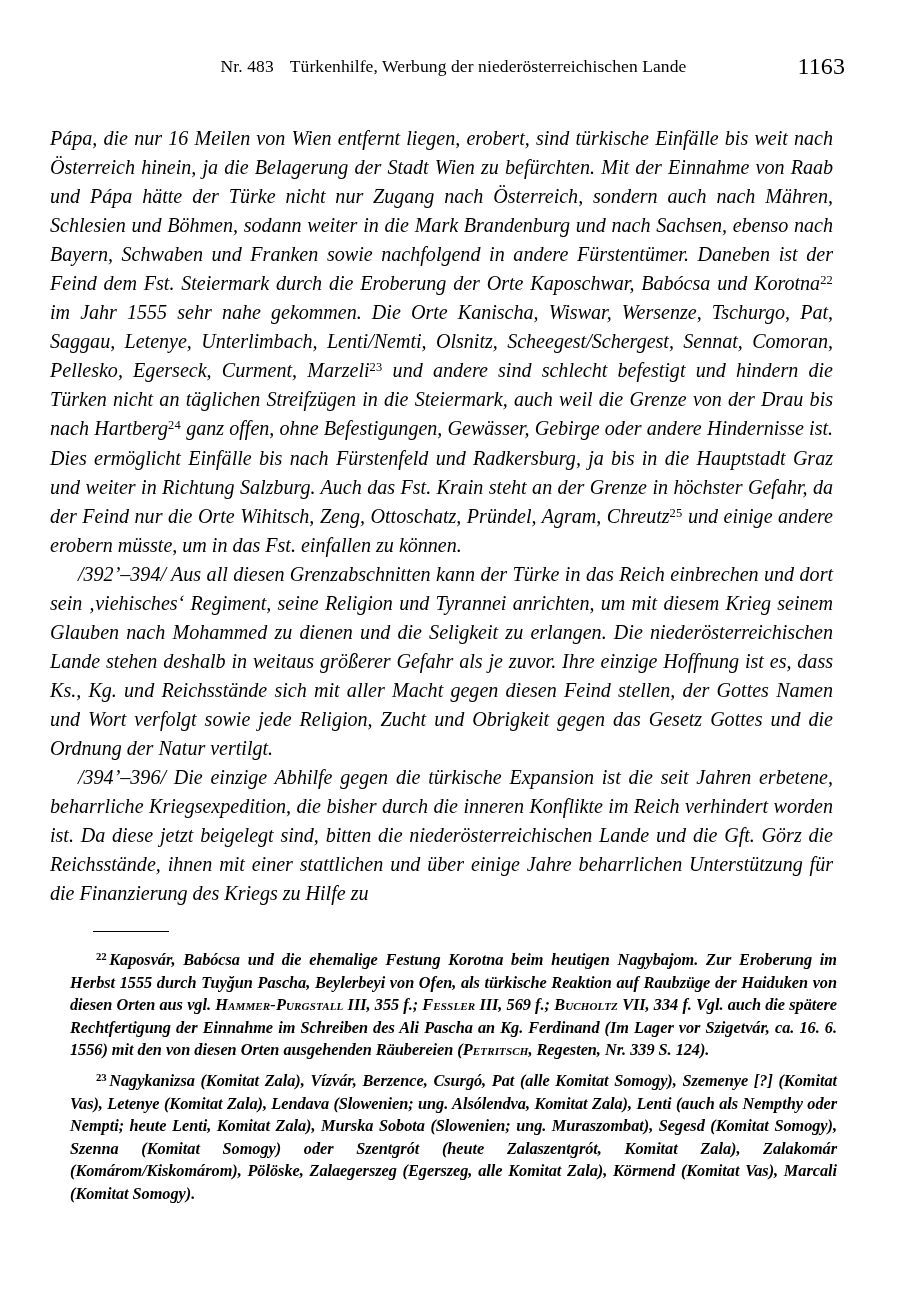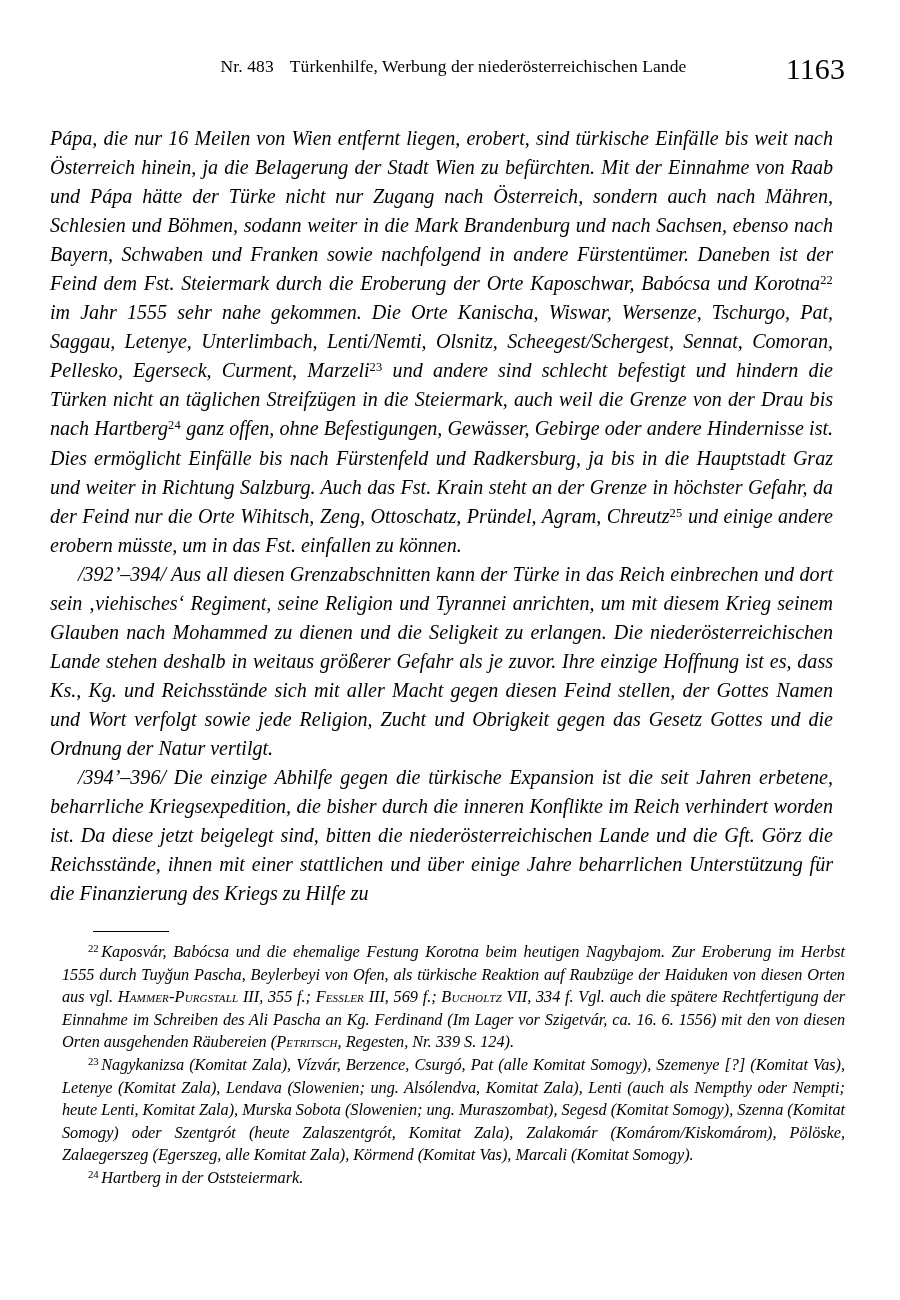--- a/index.html
+++ b/index.html
@@ -38,21 +38,21 @@
   .runhead-center {
     white-space: nowrap;
   }
   .runhead-center .nr {
     margin-right: 16px;
   }
   .runhead-folio {
     position: absolute;
     right: 0;
     top: -2px;
-    font-size: 30px;
+    font-size: 24px;
     line-height: 1;
   }
 
   
   .body-block {
     position: absolute;
     left: 50px;
     top: 124px;
     width: 783px;
   }
@@ -88,29 +88,30 @@
   }
 
   
   .footnotes {
     position: absolute;
     left: 62px;
     top: 941px;
     width: 783px;
   }
   .footnotes p {
-    margin: 0;
+    margin: 8px;
     font-style: italic;
     font-size: 16.3px;
     line-height: 22.6px;
     text-align: justify;
     text-justify: inter-word;
     hyphens: none;
     text-indent: 26px;
     letter-spacing: -0.03px;
+    font-weight: bold;
   }
   .footnotes sup.fnnum {
     font-style: normal;
     font-size: 0.66em;
     vertical-align: 0.5em;
     line-height: 0;
     margin-right: 2.5px;
   }
   .sc {
     font-variant: small-caps;
@@ -134,16 +135,15 @@
       <p>Pápa, die nur 16 Meilen von Wien entfernt liegen, erobert, sind türkische Einfälle bis weit nach Österreich hinein, ja die Belagerung der Stadt Wien zu befürchten. Mit der Einnahme von Raab und Pápa hätte der Türke nicht nur Zugang nach Österreich, sondern auch nach Mähren, Schlesien und Böhmen, sodann weiter in die Mark Brandenburg und nach Sachsen, ebenso nach Bayern, Schwaben und Franken sowie nachfolgend in andere Fürstentümer. Daneben ist der Feind dem Fst. Steiermark durch die Eroberung der Orte Kaposchwar, Babócsa und Korotna<sup class="fnmark">22</sup> im Jahr 1555 sehr nahe gekommen. Die Orte Kanischa, Wiswar, Wersenze, Tschurgo, Pat, Saggau, Letenye, Unterlimbach, Lenti/Nemti, Olsnitz, Scheegest/Schergest, Sennat, Comoran, Pellesko, Egerseck, Curment, Marzeli<sup class="fnmark">23</sup> und andere sind schlecht befestigt und hindern die Türken nicht an täglichen Streifzügen in die Steiermark, auch weil die Grenze von der Drau bis nach Hartberg<sup class="fnmark">24</sup> ganz offen, ohne Befestigungen, Gewässer, Gebirge oder andere Hindernisse ist. Dies ermöglicht Einfälle bis nach Fürstenfeld und Radkersburg, ja bis in die Hauptstadt Graz und weiter in Richtung Salzburg. Auch das Fst. Krain steht an der Grenze in höchster Gefahr, da der Feind nur die Orte Wihitsch, Zeng, Ottoschatz, Pründel, Agram, Chreutz<sup class="fnmark">25</sup> und einige andere erobern müsste, um in das Fst. einfallen zu können.</p>
       <p class="indent">/392’–394/ Aus all diesen Grenzabschnitten kann der Türke in das Reich einbrechen und dort sein ‚viehisches‘ Regiment, seine Religion und Tyrannei anrichten, um mit diesem Krieg seinem Glauben nach Mohammed zu dienen und die Seligkeit zu erlangen. Die niederösterreichischen Lande stehen deshalb in weitaus größerer Gefahr als je zuvor. Ihre einzige Hoffnung ist es, dass Ks., Kg. und Reichsstände sich mit aller Macht gegen diesen Feind stellen, der Gottes Namen und Wort verfolgt sowie jede Religion, Zucht und Obrigkeit gegen das Gesetz Gottes und die Ordnung der Natur vertilgt.</p>
       <p class="indent">/394’–396/ Die einzige Abhilfe gegen die türkische Expansion ist die seit Jahren erbetene, beharrliche Kriegsexpedition, die bisher durch die inneren Konflikte im Reich verhindert worden ist. Da diese jetzt beigelegt sind, bitten die niederösterreichischen Lande und die Gft. Görz die Reichsstände, ihnen mit einer stattlichen und über einige Jahre beharrlichen Unterstützung für die Finanzierung des Kriegs zu Hilfe zu</p>
     </div>
 
   <div class="fn-rule"></div>
 
   <div class="footnotes" id="footnotes">
       <p><sup class="fnnum">22</sup>Kaposvár, Babócsa und die ehemalige Festung Korotna beim heutigen Nagybajom. Zur Eroberung im Herbst 1555 durch Tuyğun Pascha, Beylerbeyi von Ofen, als türkische Reaktion auf Raubzüge der Haiduken von diesen Orten aus vgl. <span class="sc">Hammer-Purgstall</span> III, 355 f.; <span class="sc">Fessler</span> III, 569 f.; <span class="sc">Bucholtz</span> VII, 334 f. Vgl. auch die spätere Rechtfertigung der Einnahme im Schreiben des Ali Pascha an Kg. Ferdinand (Im Lager vor Szigetvár, ca. 16. 6. 1556) mit den von diesen Orten ausgehenden Räubereien (<span class="sc">Petritsch</span>, Regesten, Nr. 339 S. 124).</p>
       <p><sup class="fnnum">23</sup>Nagykanizsa (Komitat Zala), Vízvár, Berzence, Csurgó, Pat (alle Komitat Somogy), Szemenye [?] (Komitat Vas), Letenye (Komitat Zala), Lendava (Slowenien; ung. Alsólendva, Komitat Zala), Lenti (auch als Nempthy oder Nempti; heute Lenti, Komitat Zala), Murska Sobota (Slowenien; ung. Muraszombat), Segesd (Komitat Somogy), Szenna (Komitat Somogy) oder Szentgrót (heute Zalaszentgrót, Komitat Zala), Zalakomár (Komárom/Kiskomárom), Pölöske, Zalaegerszeg (Egerszeg, alle Komitat Zala), Körmend (Komitat Vas), Marcali (Komitat Somogy).</p>
-      <p><sup class="fnnum">24</sup>Hartberg in der Oststeiermark.</p>
     </div>
 
 </div>
 
 </body></html>

